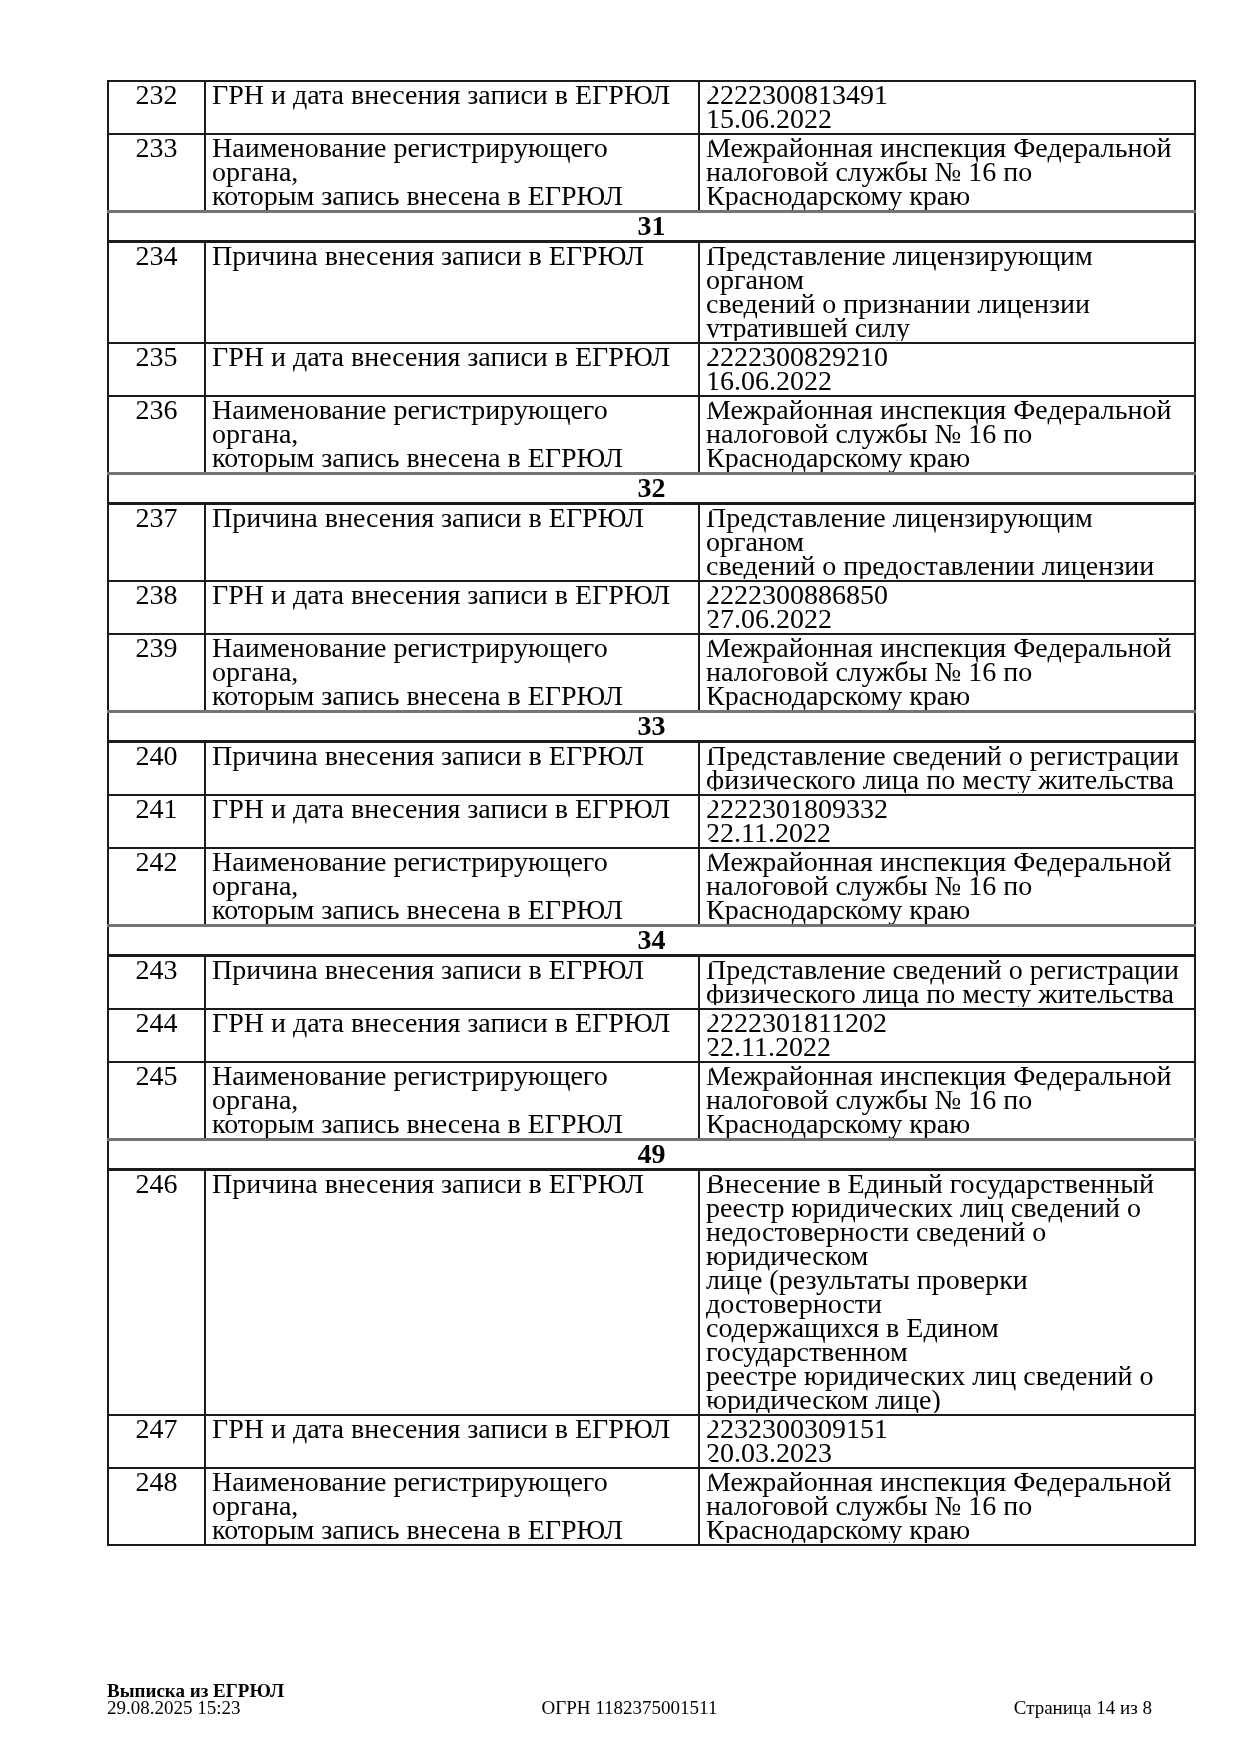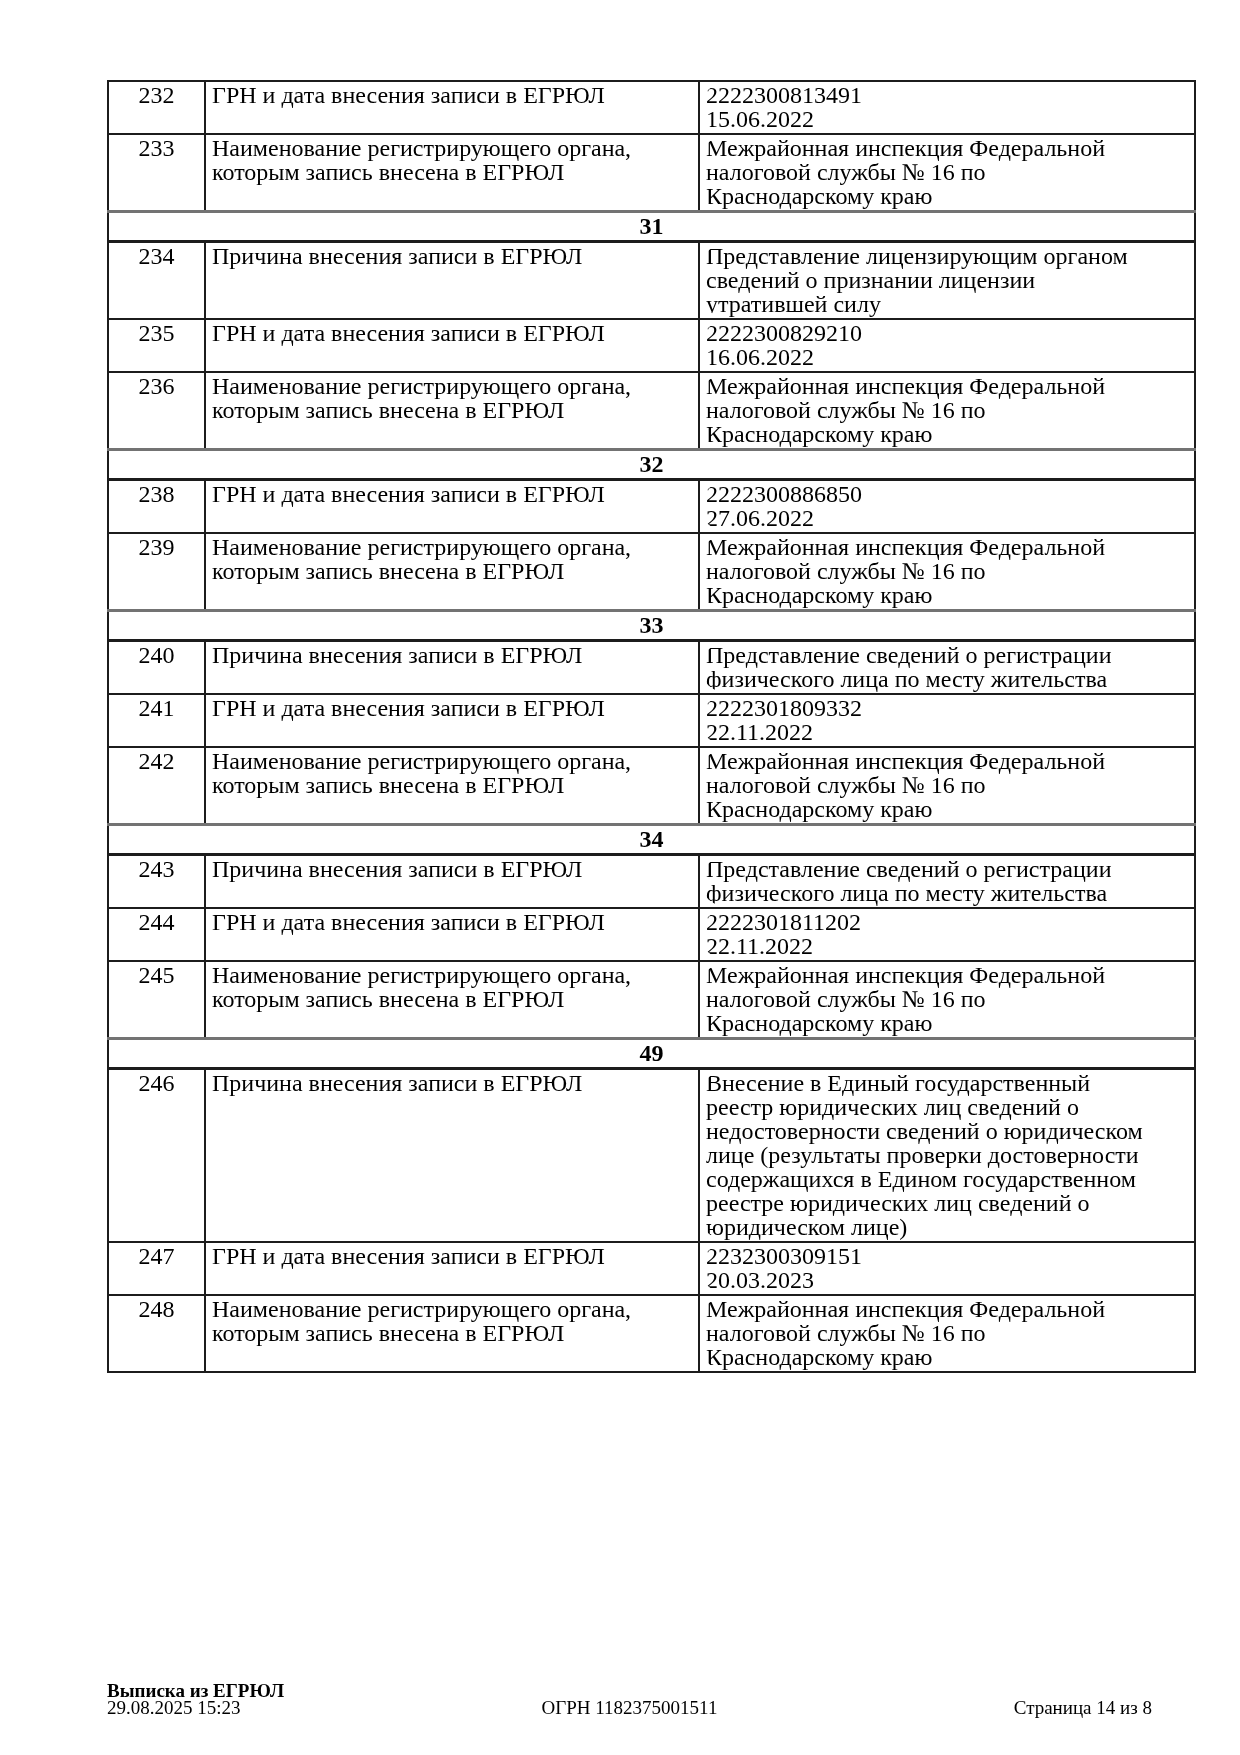--- a/index.html
+++ b/index.html
@@ -14,21 +14,21 @@
     font-family: "Liberation Serif", "DejaVu Serif", serif;
     color: #000000;
   }
   .egrul-table {
     position: absolute;
     left: 107px;
     top: 80px;
     width: 1045px;
     border-collapse: collapse;
     table-layout: fixed;
-    font-size: 24px;
+    font-size: 28px;
     line-height: 24px;
   }
   .egrul-table td {
     border: 2px solid #1c1c1c;
     vertical-align: top;
     padding: 1px 6px 2px 6px;
     overflow: hidden;
   }
   .num-cell {
     width: 83px;
@@ -112,20 +112,26 @@
       <tr>
         <td class="num-cell">236</td>
         <td class="label-cell">Наименование регистрирующего органа,
 которым запись внесена в ЕГРЮЛ</td>
         <td class="value-cell">Межрайонная инспекция Федеральной
 налоговой службы № 16 по
 Краснодарскому краю</td>
       </tr>
       <tr class="section-row">
         <td colspan="3">32</td>
+      </tr>
+      <tr>
+        <td class="num-cell">237</td>
+        <td class="label-cell">Причина внесения записи в ЕГРЮЛ</td>
+        <td class="value-cell">Представление лицензирующим органом
+сведений о предоставлении лицензии</td>
       </tr>
       <tr>
         <td class="num-cell">238</td>
         <td class="label-cell">ГРН и дата внесения записи в ЕГРЮЛ</td>
         <td class="value-cell">2222300886850
 27.06.2022</td>
       </tr>
       <tr>
         <td class="num-cell">239</td>
         <td class="label-cell">Наименование регистрирующего органа,

